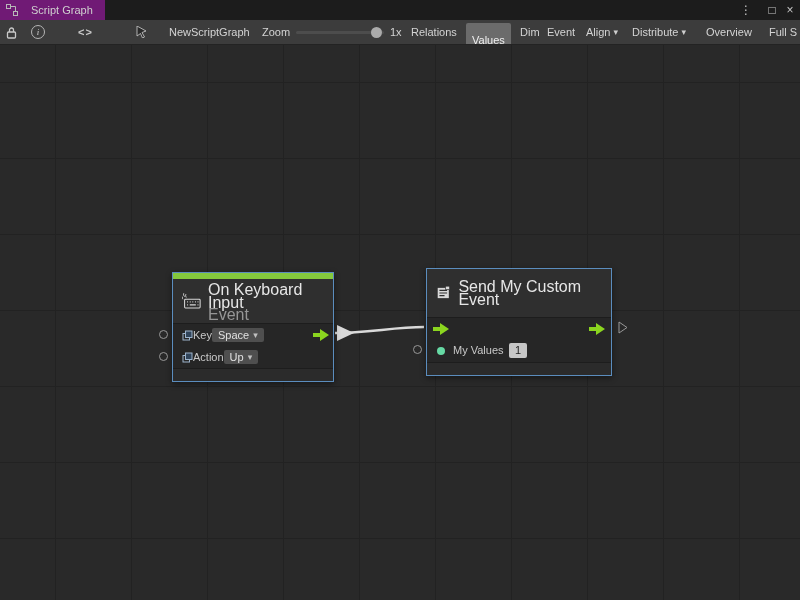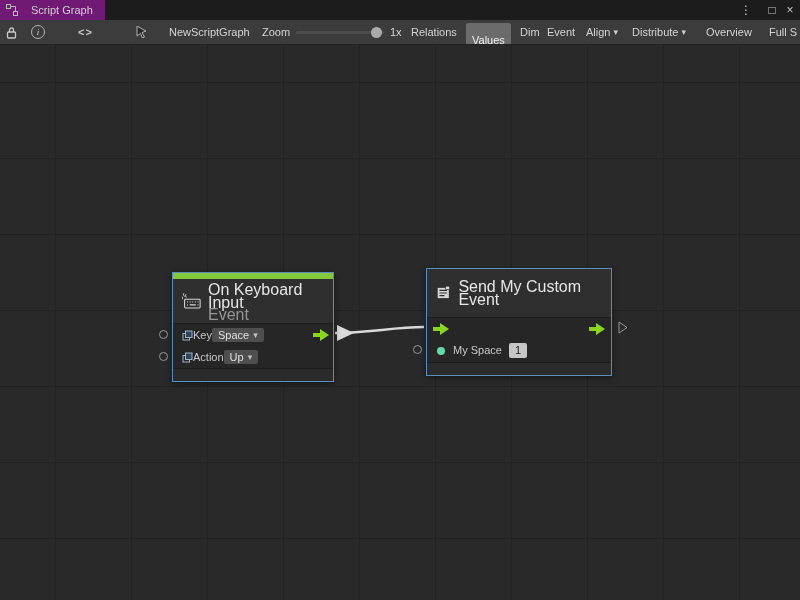--- a/index.html
+++ b/index.html
@@ -211,21 +211,21 @@
     <div class="node-body" style="height:44px;">
 
       <svg class="flow-arrow" style="left:6px;top:5px;" viewBox="0 0 16 12">
         <path d="M0 4 h7 V0 l9 6 -9 6 V8 H0 z" fill="#8bd51f"></path>
       </svg>
       <svg class="flow-arrow" style="right:6px;top:5px;" viewBox="0 0 16 12">
         <path d="M0 4 h7 V0 l9 6 -9 6 V8 H0 z" fill="#8bd51f"></path>
       </svg>
 
       <span class="dotport" style="left:10px;top:29px;"></span>
-      <span class="plabel" style="position:absolute;left:26px;top:26px;">My Space</span>
+      <span class="plabel" style="position:absolute;left:26px;top:26px;">My Values</span>
       <span class="valuebox" style="position:absolute;left:82px;top:25px;">1</span>
     </div>
     <div class="node-foot"></div>
 
     <span class="ext-circle" style="left:-14px;top:76px;"></span>
     <svg style="position:absolute;right:-17px;top:52px;" width="10" height="13" viewBox="0 0 10 13">
       <polygon points="1,1 9,6.5 1,12" fill="#292929" stroke="#989898"></polygon>
     </svg>
   </div>
 

